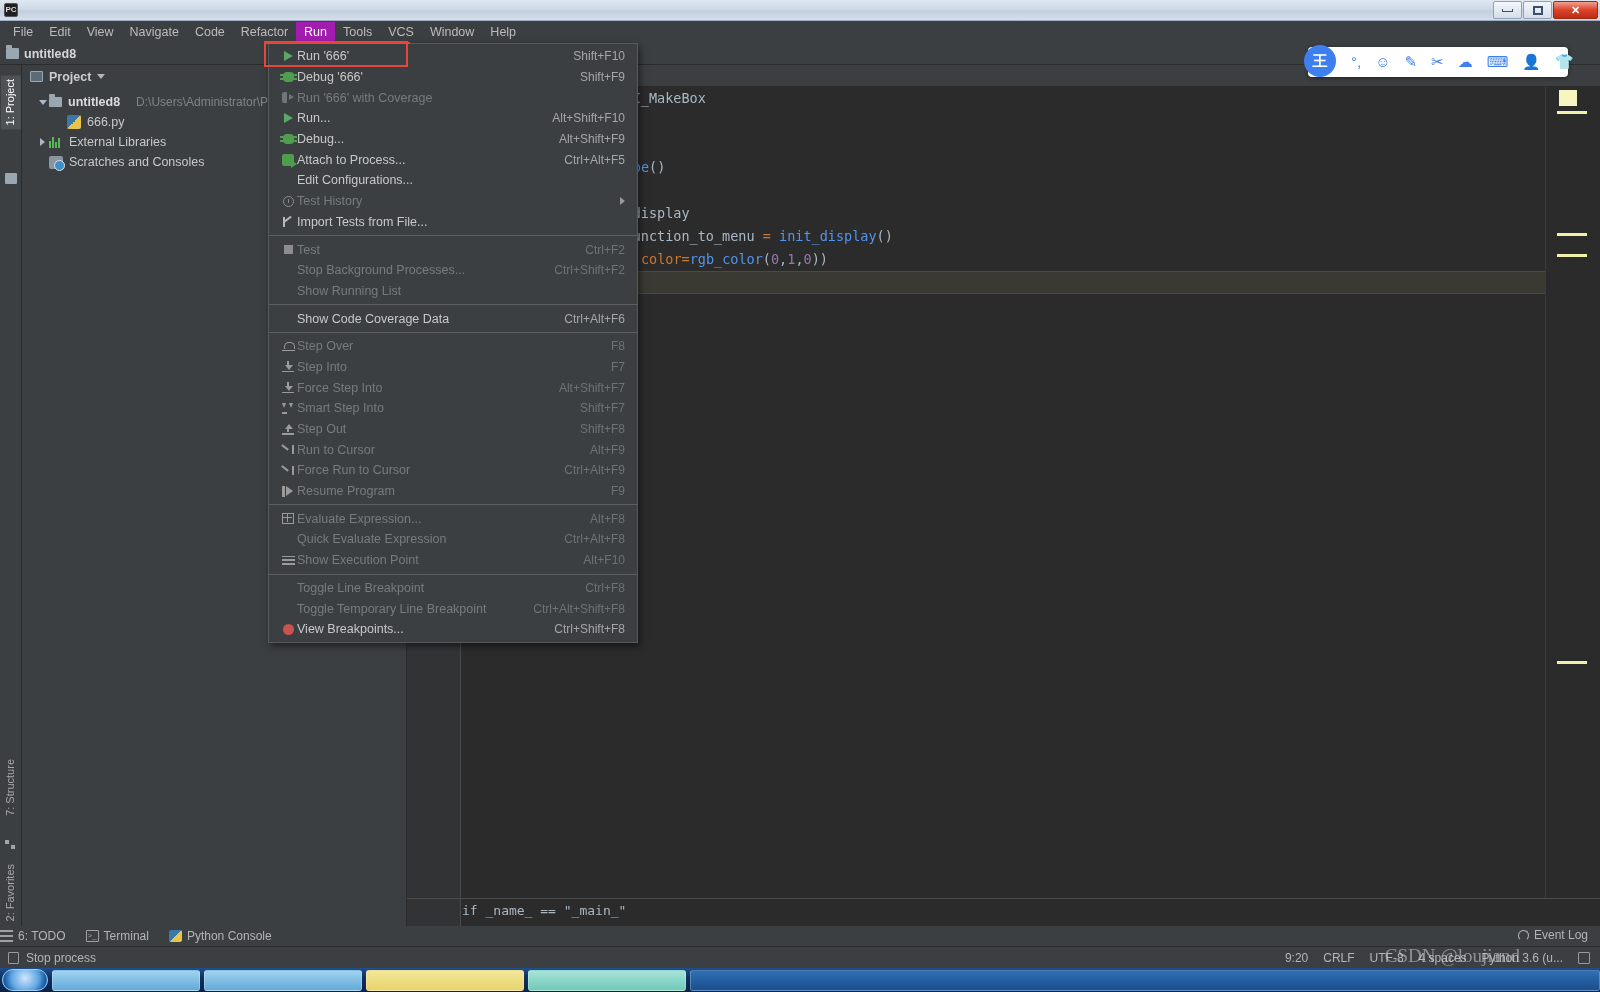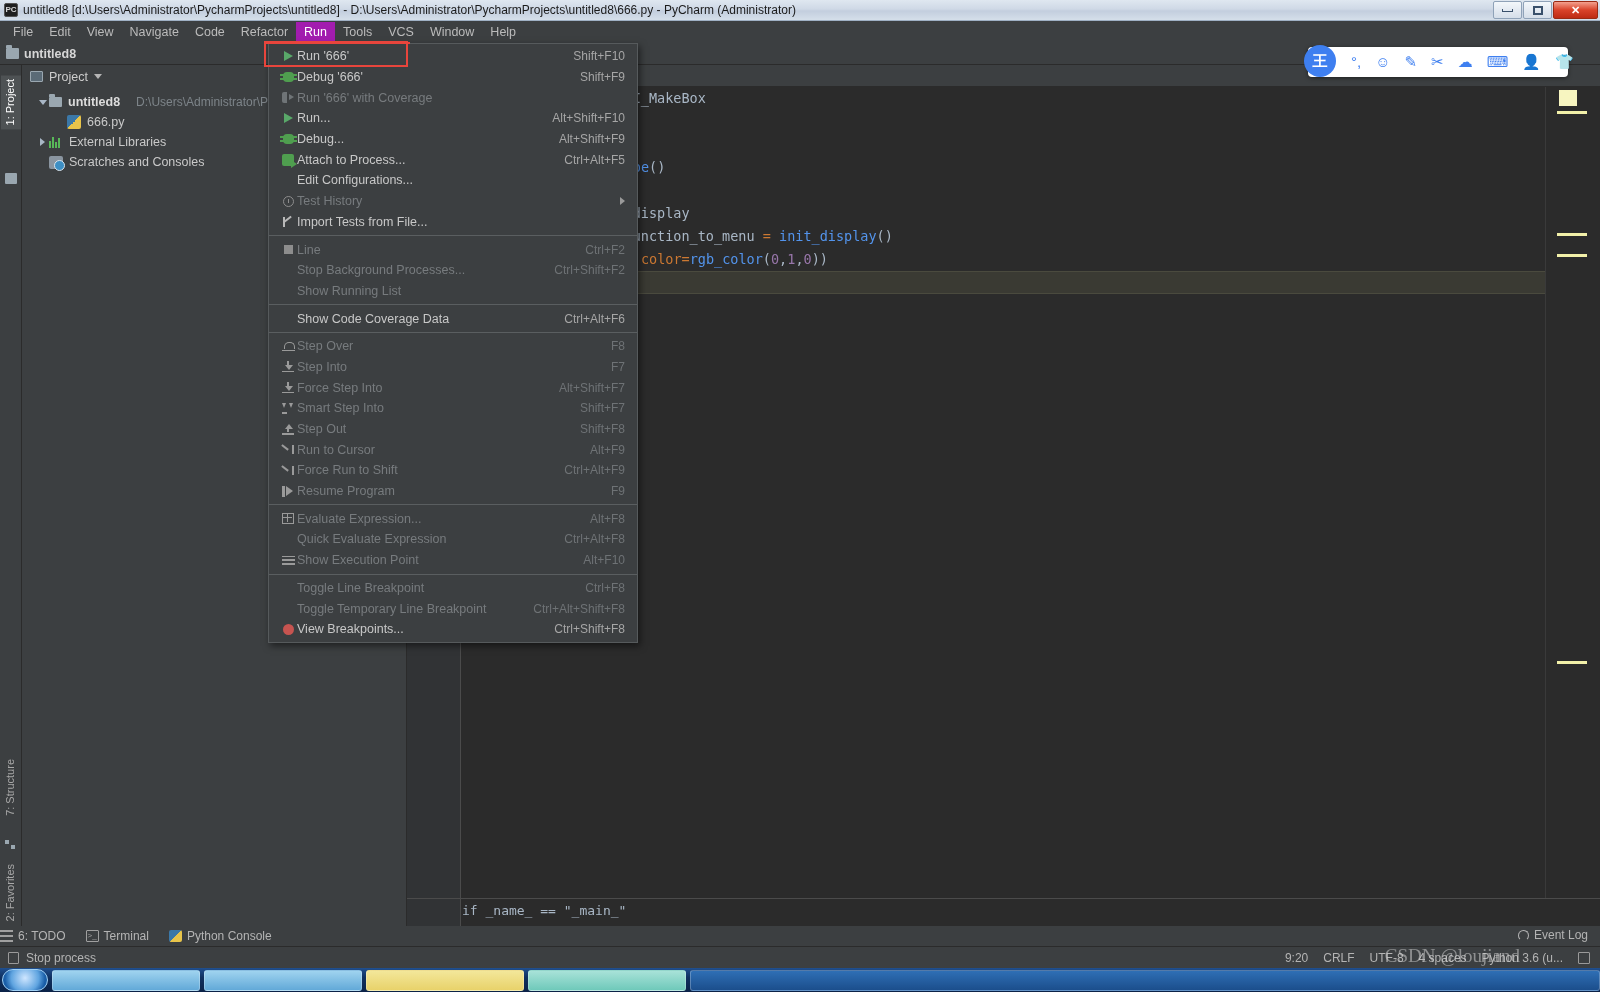--- a/index.html
+++ b/index.html
@@ -107,21 +107,21 @@
     position:absolute;left:22px;top:65px;width:385px;height:861px;
     background:#3c3f41;border-right:1px solid #2b2b2b;
   }
   #pp-header{
     height:23px;display:flex;align-items:center;padding-left:8px;
   }
   #pp-header .win-ico{
     width:13px;height:11px;border:1px solid #9aa7b0;margin-right:6px;
     background:#5b6b77;border-radius:1px;
   }
-  #pp-header .pp-title{font-size:12.5px;color:#cccccc;margin-right:6px;}
+  #pp-header .pp-title{font-size:12.5px;color:#cccccc;margin-right:6px;font-weight:bold;}
   .caret-down{
     width:0;height:0;border-left:4px solid transparent;border-right:4px solid transparent;
     border-top:5px solid #b5b5b5;
   }
   #pp-tree{ padding-top:4px; }
   .trow{
     display:flex;align-items:center;height:20px;padding-left:14px;cursor:default;
     font-size:12.5px;white-space:nowrap;
   }
   .tw{ width:13px; flex:none; display:flex;align-items:center;justify-content:center; }
@@ -347,21 +347,20 @@
   .ic-evaluate:after{content:"";position:absolute;left:4px;top:0;width:1px;height:8px;background:#9a9a9a;}
   .ic-exec{display:flex;flex-direction:column;justify-content:space-between;width:13px;height:9px;}
   .ic-exec i{display:block;height:1.7px;background:#9a9a9a;}
   .ic-bp{width:11px;height:11px;border-radius:50%;background:#c75450;}
 </style>
 </head>
 <body>
 
 <div id="titlebar">
   <div class="app-ico">PC</div>
-  <div class="ttl">untitled8 [d:\Users\Administrator\PycharmProjects\untitled8] - D:\Users\Administrator\PycharmProjects\untitled8\666.py - PyCharm (Administrator)</div>
   <div id="wincontrols">
     <div>
         <span class="glyph-min"></span>
       </div>
     <div>
         <span class="glyph-max"></span>
       </div>
     <div class="close">✕</div>
   </div>
 </div>
@@ -611,21 +610,21 @@
     <span class="mtext">Import Tests from File...</span>
     <span class="mkey"></span>
   </div>
 
   <div class="msep"></div>
 
   <div class="mrow disabled">
     <span class="mi">
         <span class="ic-stop"></span>
       </span>
-    <span class="mtext">Line</span>
+    <span class="mtext">Test</span>
     <span class="mkey">Ctrl+F2</span>
   </div>
 
   <div class="mrow disabled">
     <span class="mi"></span>
     <span class="mtext">Stop Background Processes...</span>
     <span class="mkey">Ctrl+Shift+F2</span>
   </div>
 
   <div class="mrow disabled">
@@ -701,21 +700,21 @@
         <span class="ic-runcursor"></span>
       </span>
     <span class="mtext">Run to Cursor</span>
     <span class="mkey">Alt+F9</span>
   </div>
 
   <div class="mrow disabled">
     <span class="mi">
         <span class="ic-runcursor"></span>
       </span>
-    <span class="mtext">Force Run to Shift</span>
+    <span class="mtext">Force Run to Cursor</span>
     <span class="mkey">Ctrl+Alt+F9</span>
   </div>
 
   <div class="mrow disabled">
     <span class="mi">
         <span class="ic-resume"></span>
       </span>
     <span class="mtext">Resume Program</span>
     <span class="mkey">F9</span>
   </div>

